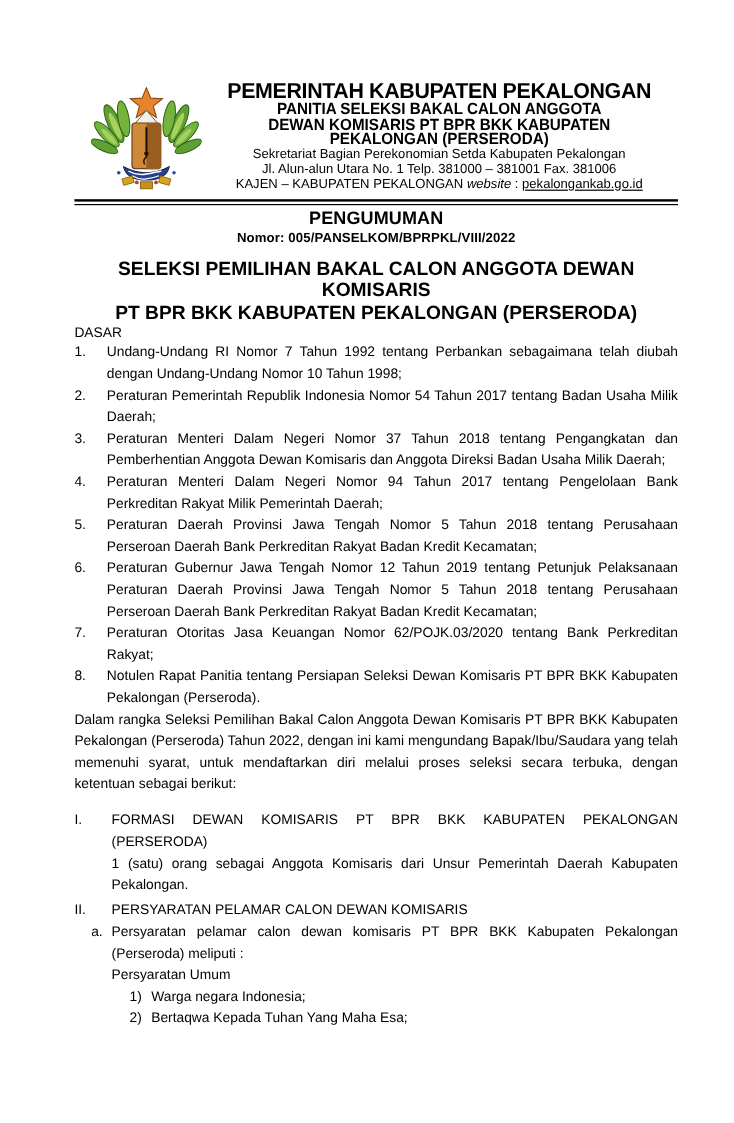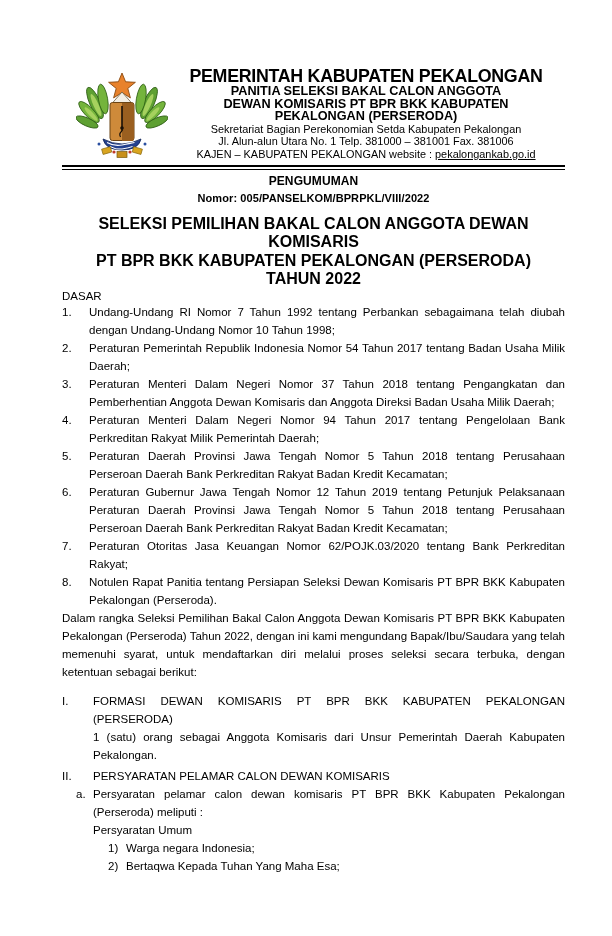--- a/index.html
+++ b/index.html
@@ -10,30 +10,30 @@
     font-family:"Liberation Sans",sans-serif;
     overflow:hidden;
   }
   
   .letterhead{display:flex;margin:67px 50px 0 76px;}
   .logo-box{flex:none;width:94px;margin-top:5px;}
   .lh-text{flex:1;text-align:center;padding-top:1px;}
   .lh-line1{font-size:18px;font-weight:bold;line-height:17px;letter-spacing:-0.3px;transform:scaleX(0.99);}
   .lh-line{font-size:13.5px;font-weight:bold;line-height:12.6px;transform:scaleX(0.94);}
   .lh-addr{font-size:11px;line-height:12.5px;transform:scaleX(0.99);}
-  .lh-addr .web{}
+  .lh-addr .web{font-style:italic;}
   .lh-addr .url{text-decoration:underline;}
   .rule{
     margin:3px 47px 0 62px;height:1.5px;
     border-top:2.5px solid #000;border-bottom:1px solid #000;
   }
   
   .content{margin:0 47px 0 62px;font-size:11.5px;line-height:18px;}
   .doc-title{text-align:center;font-weight:bold;}
-  .t-heading{font-size:12px;line-height:17px;margin-top:3px;letter-spacing:0.1px;text-align:center;}
+  .t-heading{font-size:15px;line-height:17px;margin-top:3px;letter-spacing:0.1px;text-align:center;}
   .t-number{font-size:11px;line-height:17px;letter-spacing:0.1px;}
   .t-subject{margin-top:8px;font-size:16px;line-height:18.5px;}
   .dasar-heading{font-weight:normal;line-height:14px;}
   .d-item{display:flex;}
   .d-no{flex:none;width:27px;}
   .d-text{flex:1;text-align:justify;}
   .intro{margin-top:0;text-align:justify;}
   .roman{display:flex;}
   .sec1{margin-top:1px;}
   .sec2{margin-top:3px;}
@@ -110,21 +110,20 @@
   <div class="rule"></div>
 
   <div class="content">
 
     <div class="doc-title">
       <div class="t-heading">PENGUMUMAN</div>
       <div class="t-number">Nomor: 005/PANSELKOM/BPRPKL/VIII/2022</div>
       <div class="t-subject">
         <div>SELEKSI PEMILIHAN BAKAL CALON ANGGOTA DEWAN KOMISARIS</div>
         <div>PT BPR BKK KABUPATEN PEKALONGAN (PERSERODA)</div>
-        <div>TAHUN 2022</div>
       </div>
     </div>
 
     <div class="dasar-heading">DASAR</div>
     <div>
       <div class="d-item">
           <span class="d-no">1.</span>
           <span class="d-text">Undang-Undang RI Nomor 7 Tahun 1992 tentang Perbankan sebagaimana telah diubah dengan Undang-Undang Nomor 10 Tahun 1998;</span>
         </div>
       <div class="d-item">

